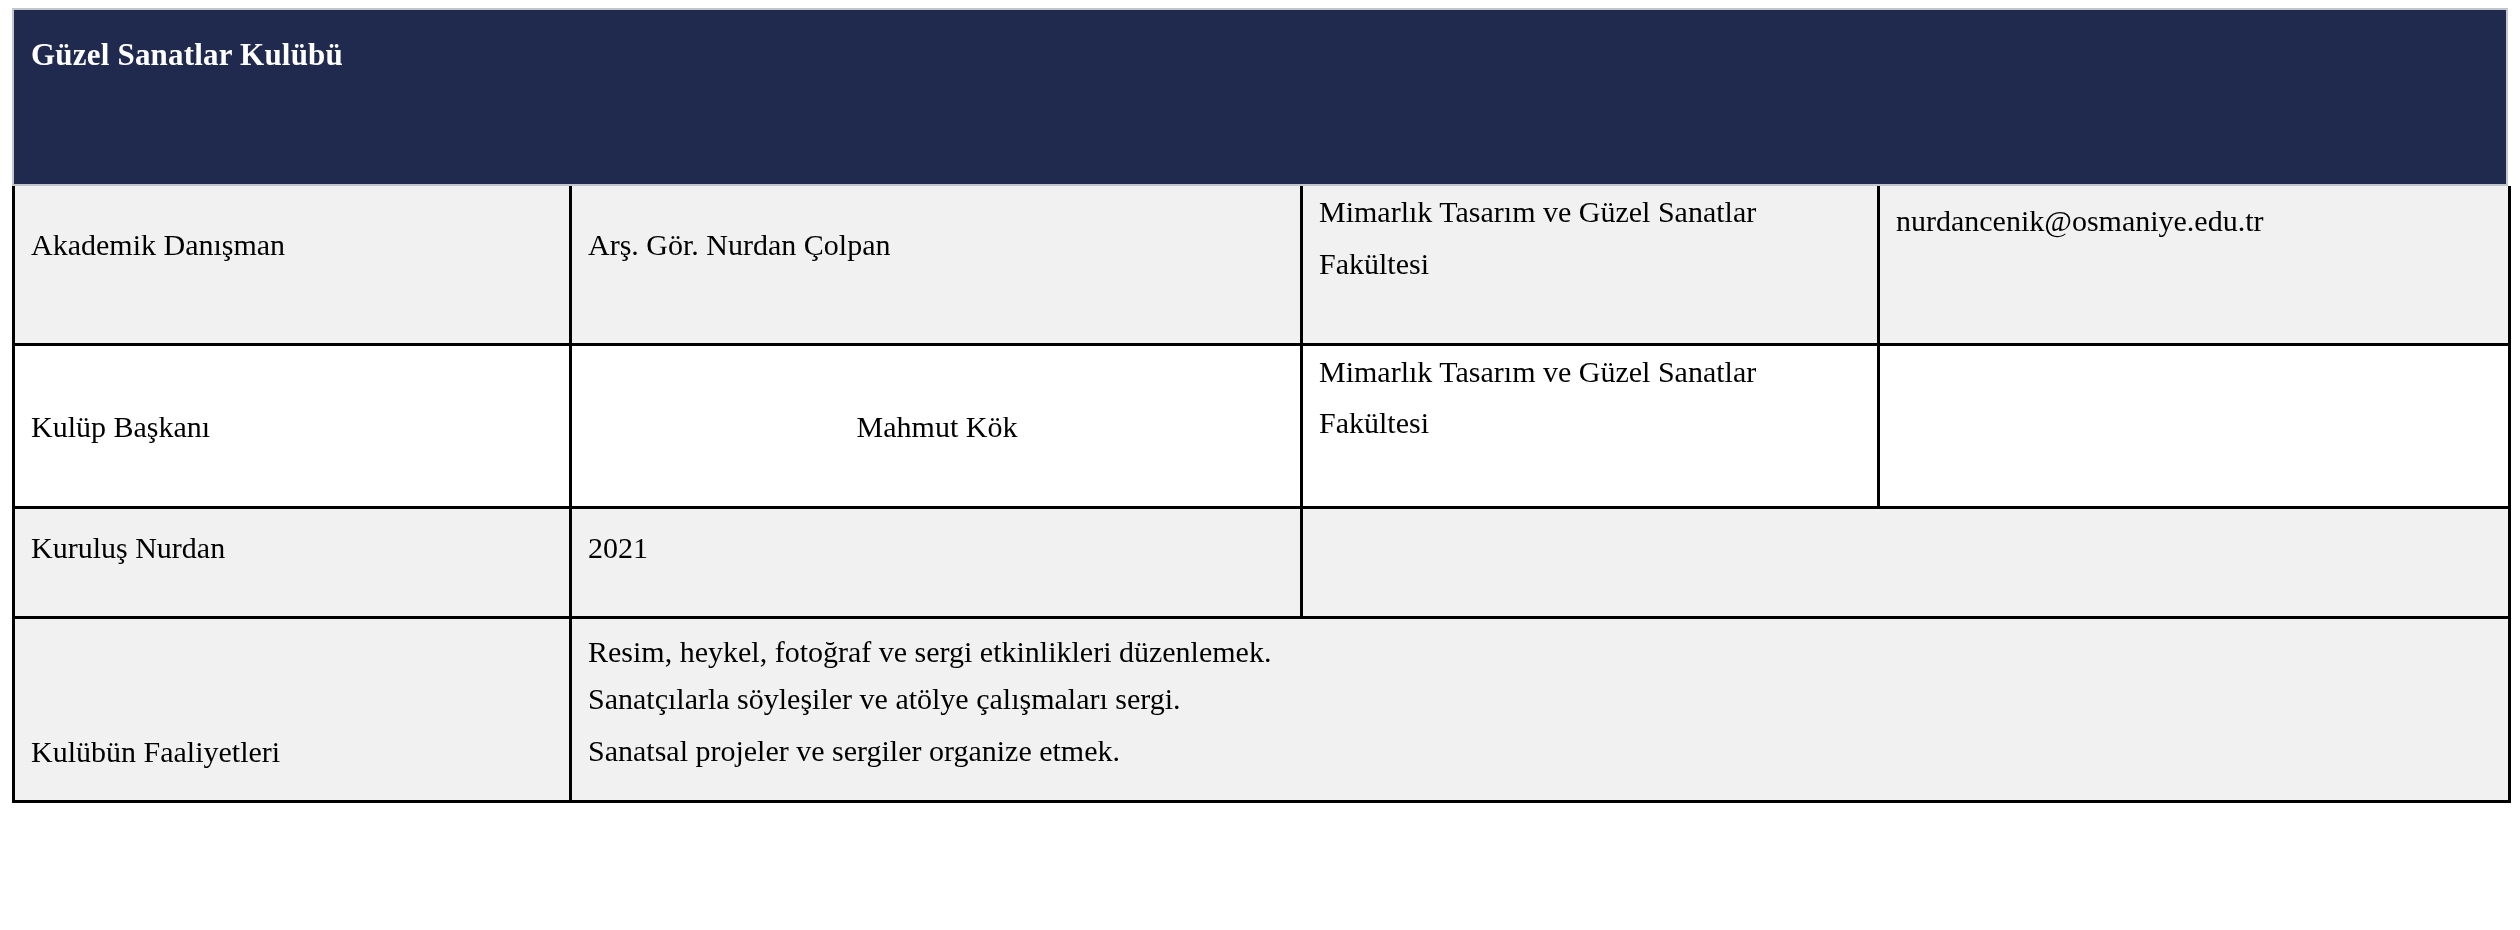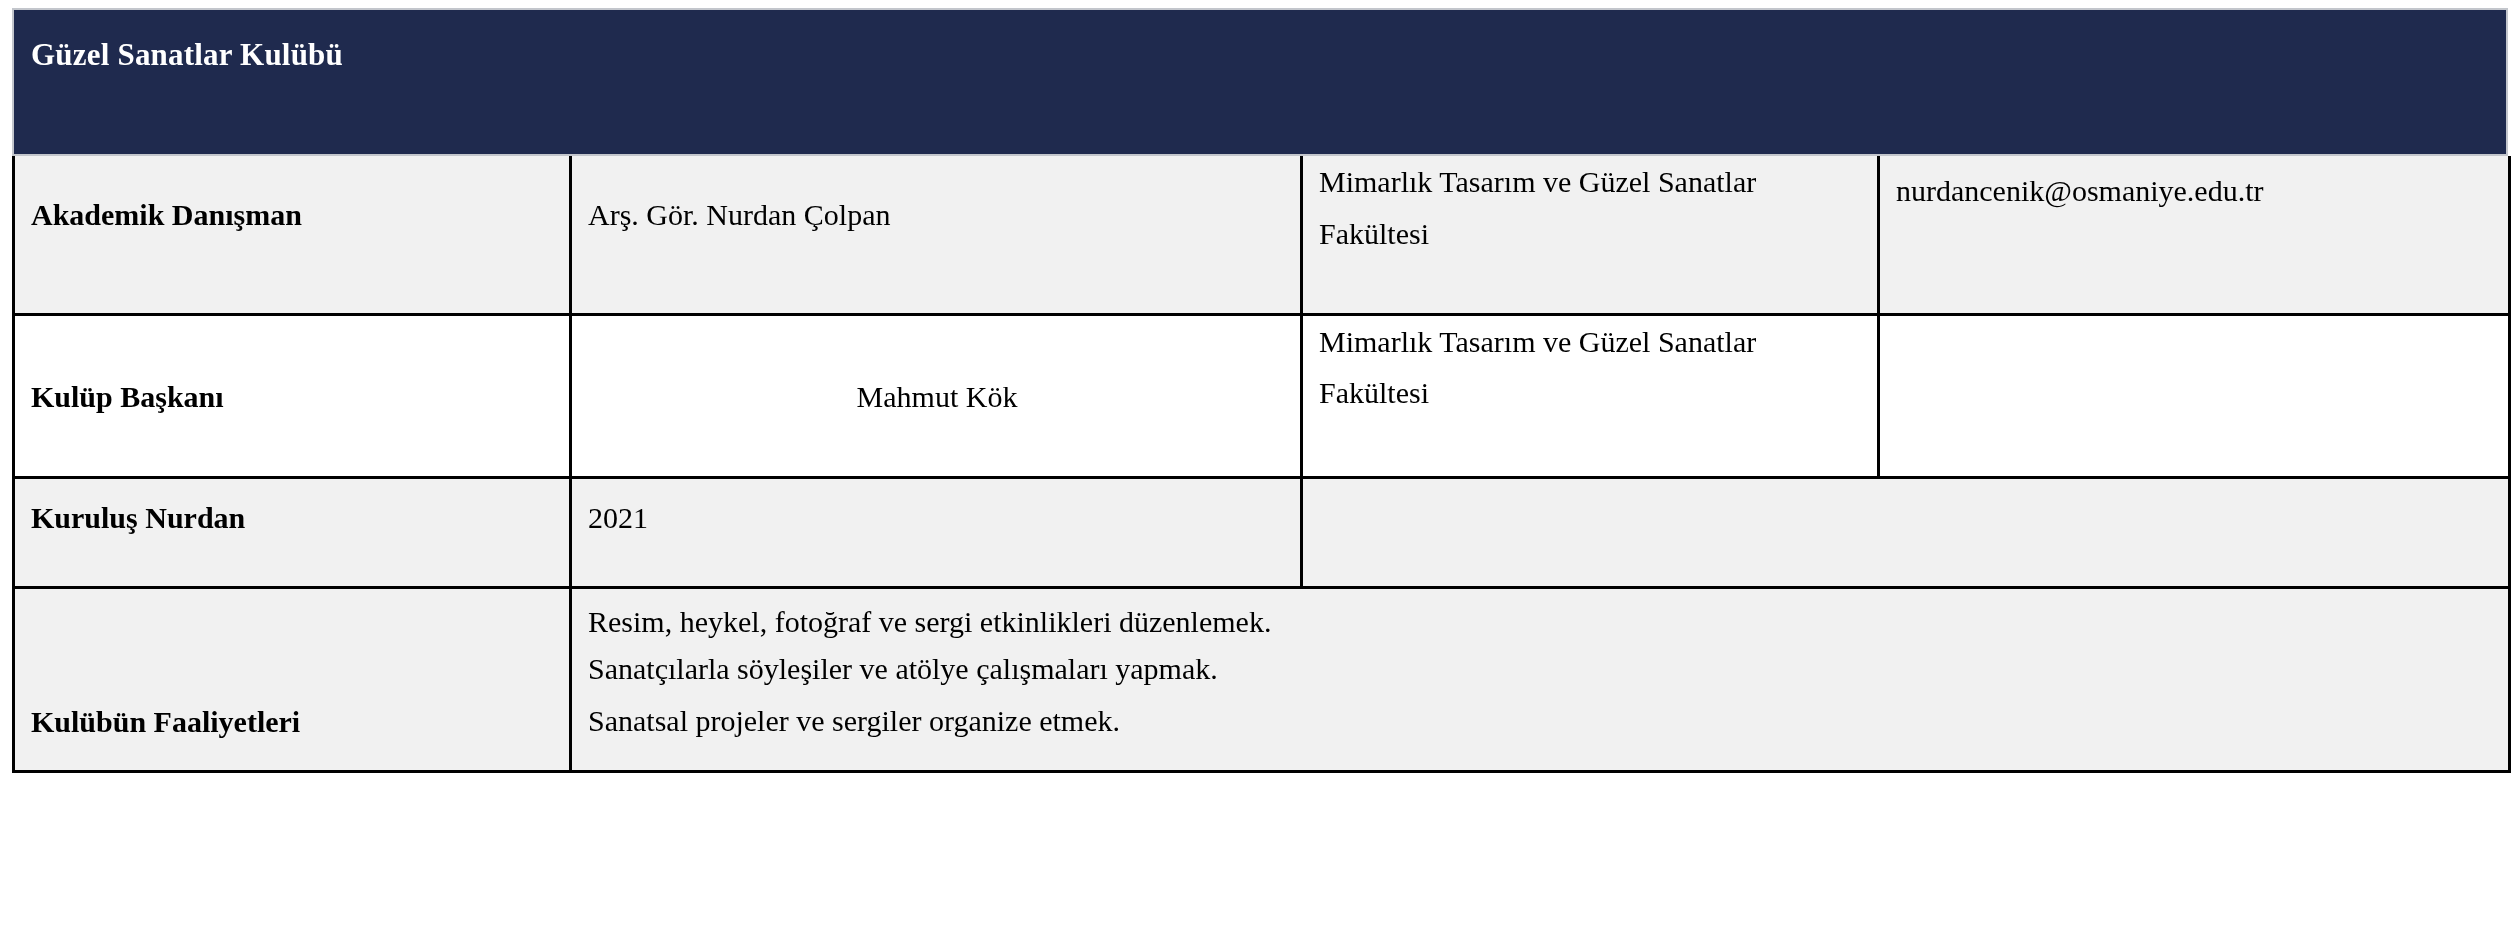--- a/index.html
+++ b/index.html
@@ -25,21 +25,21 @@
     background: var(--page-bg);
     overflow: hidden;
   }
   .doc {
     position: absolute;
     left: 12px;
     top: 8px;
     width: 2496px;
   }
   .club-header {
-    height: 148px;
+    height: 178px;
     background: var(--header-bg);
     border: 2px solid var(--frame-border);
   }
   .club-header h1 {
     color: var(--header-text);
     font-size: 31px;
     font-weight: bold;
     padding: 27px 0 0 17px;
     letter-spacing: 0.2px;
   }
@@ -52,21 +52,21 @@
   table.club-table td {
     border: 3px solid var(--border-dark);
     vertical-align: top;
     padding-left: 16px;
     padding-right: 14px;
     overflow: hidden;
   }
   table.club-table tr:first-child td { border-top: none; }
   tr.row-odd  td { background: var(--row-alt-bg); }
   tr.row-even td { background: var(--row-bg); }
-  td.label-cell { font-weight: bold; margin-top: 40px; }
+  td.label-cell { font-weight: normal; margin-top: 40px; }
   
   .pt-a { padding-top: 42px; }   
   .pt-b { padding-top: 18px; }   
   .pt-c { padding-top: 64px; }   
   .pt-d { padding-top: 22px; }   
   .pt-e { padding-top: 35px; }   
   .pt-f { padding-top: 116px; }   
   .faculty-cell { line-height: 1.72; }
   .lines-cell { padding-top: 9px; }
   .lines-cell .line { line-height: 1.58; }
@@ -116,21 +116,21 @@
           <td class="label-cell pt-d">Kuruluş Nurdan</td>
           <td class="pt-d">2021</td>
           <td colspan="2"></td>
         </tr>
 
 
         <tr class="row-odd r5">
           <td class="label-cell pt-f">Kulübün Faaliyetleri</td>
           <td colspan="3" class="lines-cell">
             <div class="line">Resim, heykel, fotoğraf ve sergi etkinlikleri düzenlemek.</div>
-            <div class="line">Sanatçılarla söyleşiler ve atölye çalışmaları yapmak.</div>
+            <div class="line">Sanatçılarla söyleşiler ve atölye çalışmaları sergi.</div>
             <div class="line gap-top">Sanatsal projeler ve sergiler organize etmek.</div>
           </td>
         </tr>
 
       </tbody>
     </table>
   </div>
 </div>
 
 </body></html>

